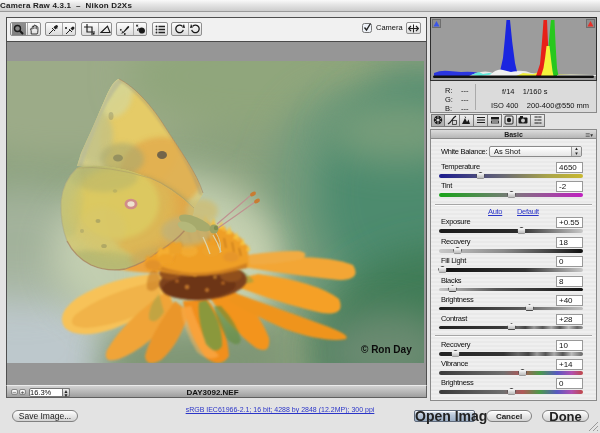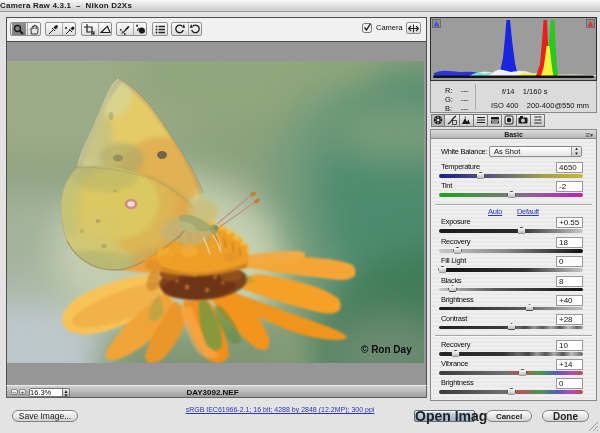--- a/index.html
+++ b/index.html
@@ -466,16 +466,16 @@
 
 <div class="lbl" style="left:441px;top:378px">Brightness</div>
 <div class="val" style="top:377.5px">0</div>
 <div class="track" style="top:390px;background:linear-gradient(90deg,#3a3a3a,#707070 45%,#b05858 58%,#4a9a4a 70%,#5858c0 82%,#b050b0 92%,#c04848)"></div>
 <div class="knob" style="left:507px;top:387.5px"></div>
 
 <div class="pill" style="left:12px;top:410px;width:66px;height:12px;line-height:11px;font-weight:normal;font-size:8.5px;color:#1a1a1a">Save Image...</div>
 <div class="abs" style="left:0;top:406px;width:560px;text-align:center;font-size:7px"><span class="link">sRGB IEC61966-2.1; 16 bit; 4288 by 2848 (12.2MP); 300 ppi</span></div>
 <div class="pill" style="left:414px;top:410px;width:61px;height:12px;line-height:11px;font-size:14px;background:linear-gradient(#e0e8f1,#b6c5d8 45%,#9cafc6);border-color:#5f6a7a;box-shadow:inset 0 1px 0 rgba(255,255,255,.85);border-radius:2px">Open Image</div>
 <div class="pill" style="left:486px;top:409.5px;width:46px;height:12px;line-height:11px;font-size:8px;box-shadow:inset 0 1px 0 rgba(255,255,255,.9);border-radius:6px">Cancel</div>
-<div class="pill" style="left:542px;top:409.5px;width:47px;height:12px;line-height:11px;font-size:10px;box-shadow:inset 0 1px 0 rgba(255,255,255,.9);border-radius:6px">Done</div>
+<div class="pill" style="left:542px;top:409.5px;width:47px;height:12px;line-height:11px;font-size:13px;box-shadow:inset 0 1px 0 rgba(255,255,255,.9);border-radius:6px">Done</div>
 <svg class="abs" style="left:588px;top:421px" width="11" height="11" viewBox="0 0 11 11">
     <path d="M10 1 L1 10 M10 5 L5 10 M10 9 L9 10" stroke="#9a9a9a" stroke-width="1"></path>
   </svg>
 
 </body></html>

